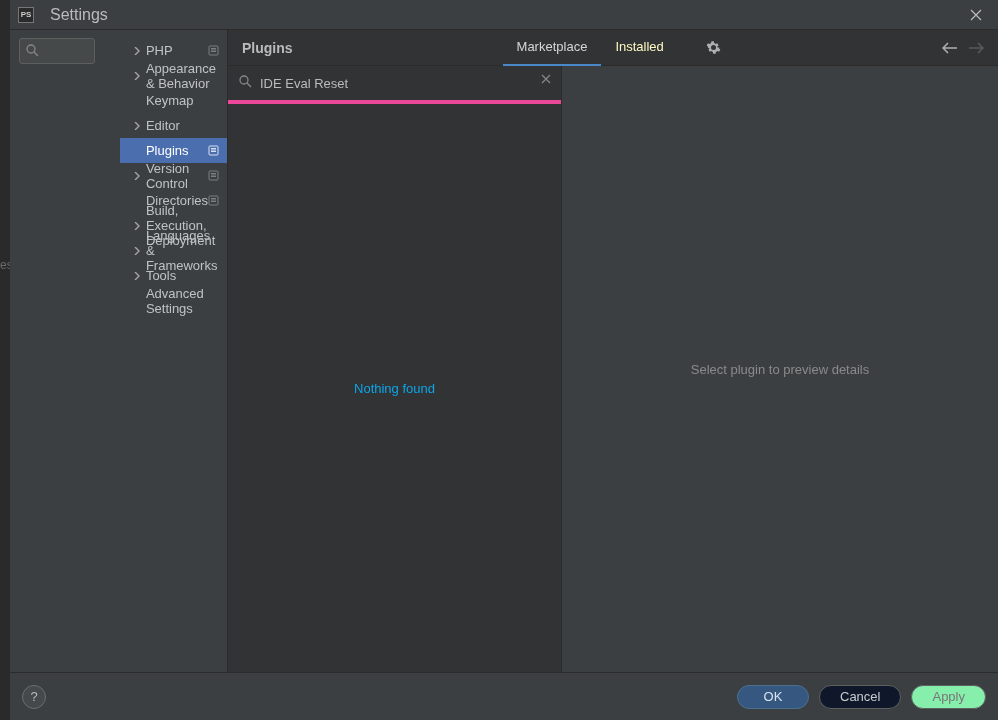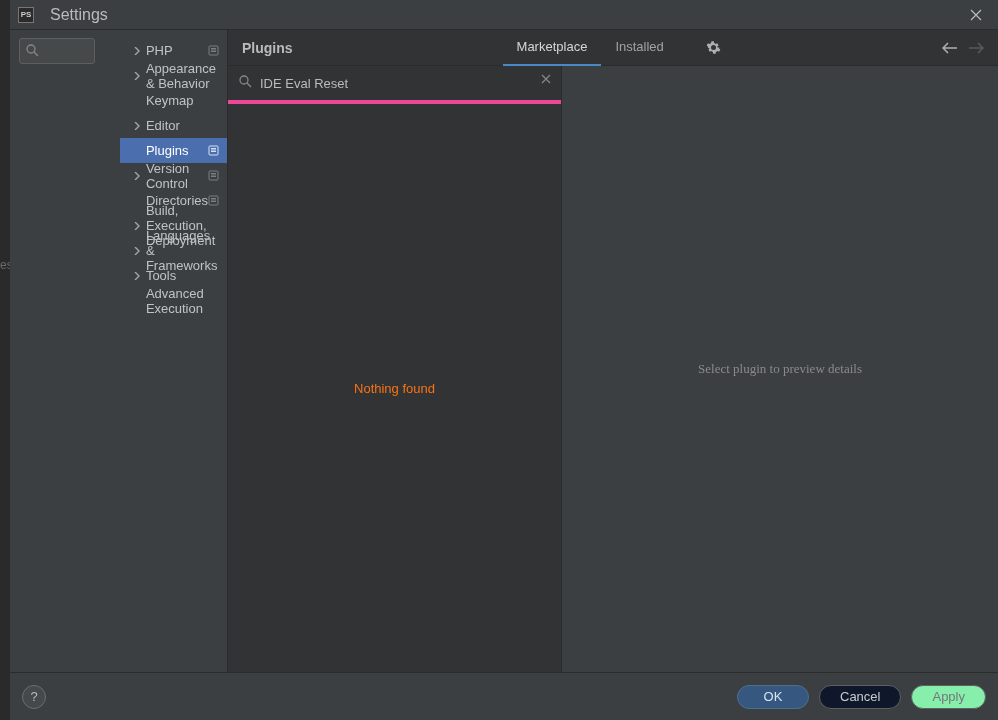--- a/index.html
+++ b/index.html
@@ -121,21 +121,21 @@
       align-items: center;
       padding: 0 14px 0 14px;
       border-bottom: 1px solid #2b2b2b;
       gap: 0;
     }
     .main-title { font-weight: bold; color: #bbbbbb; font-size: 14px; margin-right: 40px; }
     .tabs { display: flex; height: 36px; align-items: stretch; margin-left: 170px; justify-content: center; }
     .tab {
       display: flex; align-items: center;
       padding: 0 14px;
-      color: #a3a3a3;
+      color: #fef9c3;
       border-bottom: 2px solid transparent;
       cursor: pointer;
     }
     .tab.active { color: #d6d6d6; border-bottom-color: #4a88c7; }
     .hdr-icons { display: flex; align-items: center; gap: 10px; margin-left: 28px; }
     .hdr-nav { margin-left: auto; display: flex; gap: 10px; align-items: center; color: #9e9e9e; }
     .hdr-nav .disabled { color: #5a5a5a; }
     .content {
       flex: 1;
       display: flex;
@@ -165,30 +165,29 @@
       position: absolute; left: 10px; top: 8px; color: #888;
     }
     .plugin-search .clear-icon {
       position: absolute; right: 10px; top: 8px; color: #888; cursor: pointer;
     }
     .nothing-found {
       flex: 1;
       display: flex;
       align-items: center;
       justify-content: center;
-      color: #f97316;
+      color: #0ea5e9;
     }
     .preview {
       flex: 1;
       display: flex;
       align-items: center;
       justify-content: center;
       color: #8a8a8a;
       background: #3c3f41;
-      font-family: Liberation Serif, serif;
     }
     .footer {
       height: 48px;
       border-top: 1px solid #2b2b2b;
       background: #3c3f41;
       display: flex;
       align-items: center;
       padding: 0 12px;
       gap: 10px;
     }
@@ -338,21 +337,21 @@
           <div class="tree-item">
             <span class="expander">
               <svg width="8" height="8" viewBox="0 0 8 8">
                 <path d="M2 0 L6 4 L2 8" stroke="#a5a5a5" stroke-width="1.4" fill="none"></path>
               </svg>
             </span>
             <span class="label">Tools</span>
           </div>
           <div class="tree-item no-expand">
             <span class="expander"></span>
-            <span class="label">Advanced Execution</span>
+            <span class="label">Advanced Settings</span>
           </div>
         </div>
     </div>
 
     <div class="main">
       <div class="main-header">
         <div class="main-title">Plugins</div>
         <div class="tabs" id="tabs">
             <div class="tab active">Marketplace</div>
             <div class="tab">Installed</div>

